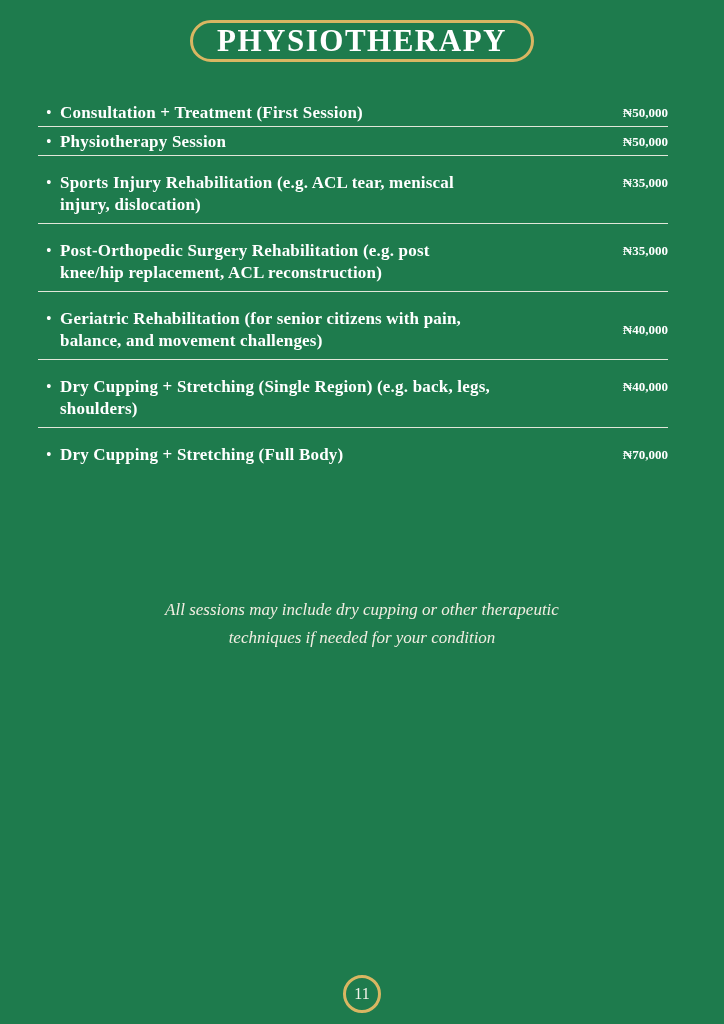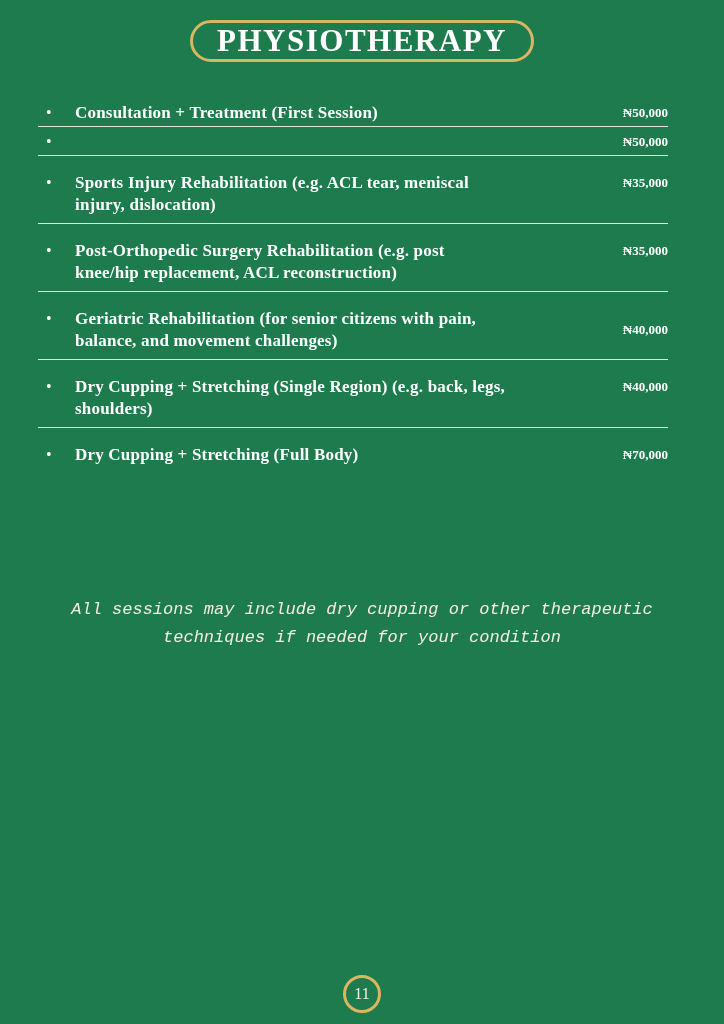--- a/index.html
+++ b/index.html
@@ -59,21 +59,21 @@
     padding-left: 8px;
     width: 10px;
     flex: 0 0 auto;
   }
   .service-name {
     font-weight: bold;
     font-size: 17px;
     line-height: 22px;
     letter-spacing: 0.2px;
     white-space: pre-line;
-    margin-left: 19px;
+    margin-left: 4px;
   }
   .service-price {
     margin-left: auto;
     padding-left: 14px;
     font-weight: bold;
     font-size: 13px;
     line-height: 22px;
     white-space: nowrap;
     color: #FFFFFF;
     flex: 0 0 auto;
@@ -89,21 +89,20 @@
 
   
   .footer-note {
     margin-top: 123px;
     text-align: center;
     font-style: italic;
     font-size: 17px;
     line-height: 28px;
     white-space: pre-line;
     color: #F2EEE2;
-    font-family: Liberation Mono, monospace;
   }
 
   
   .page-number {
     position: absolute;
     left: 50%;
     bottom: 11px;
     transform: translateX(-50%);
     width: 32px;
     height: 32px;
@@ -132,20 +131,21 @@
             <span class="bullet">•</span>
             <span class="service-name">Consultation + Treatment (First Session)</span>
           </div>
           <span class="service-price">₦50,000</span>
         </div>
       </div>
       <div class="service-row has-desc">
         <div class="row-main">
           <div class="name-wrap">
             <span class="bullet">•</span>
+            <span class="service-name">Physiotherapy Session</span>
           </div>
           <span class="service-price">₦50,000</span>
         </div>
       </div>
       <div class="service-row">
         <div class="row-main">
           <div class="name-wrap">
             <span class="bullet">•</span>
             <span class="service-name">Sports Injury Rehabilitation (e.g. ACL tear, meniscal
 injury, dislocation)</span>

